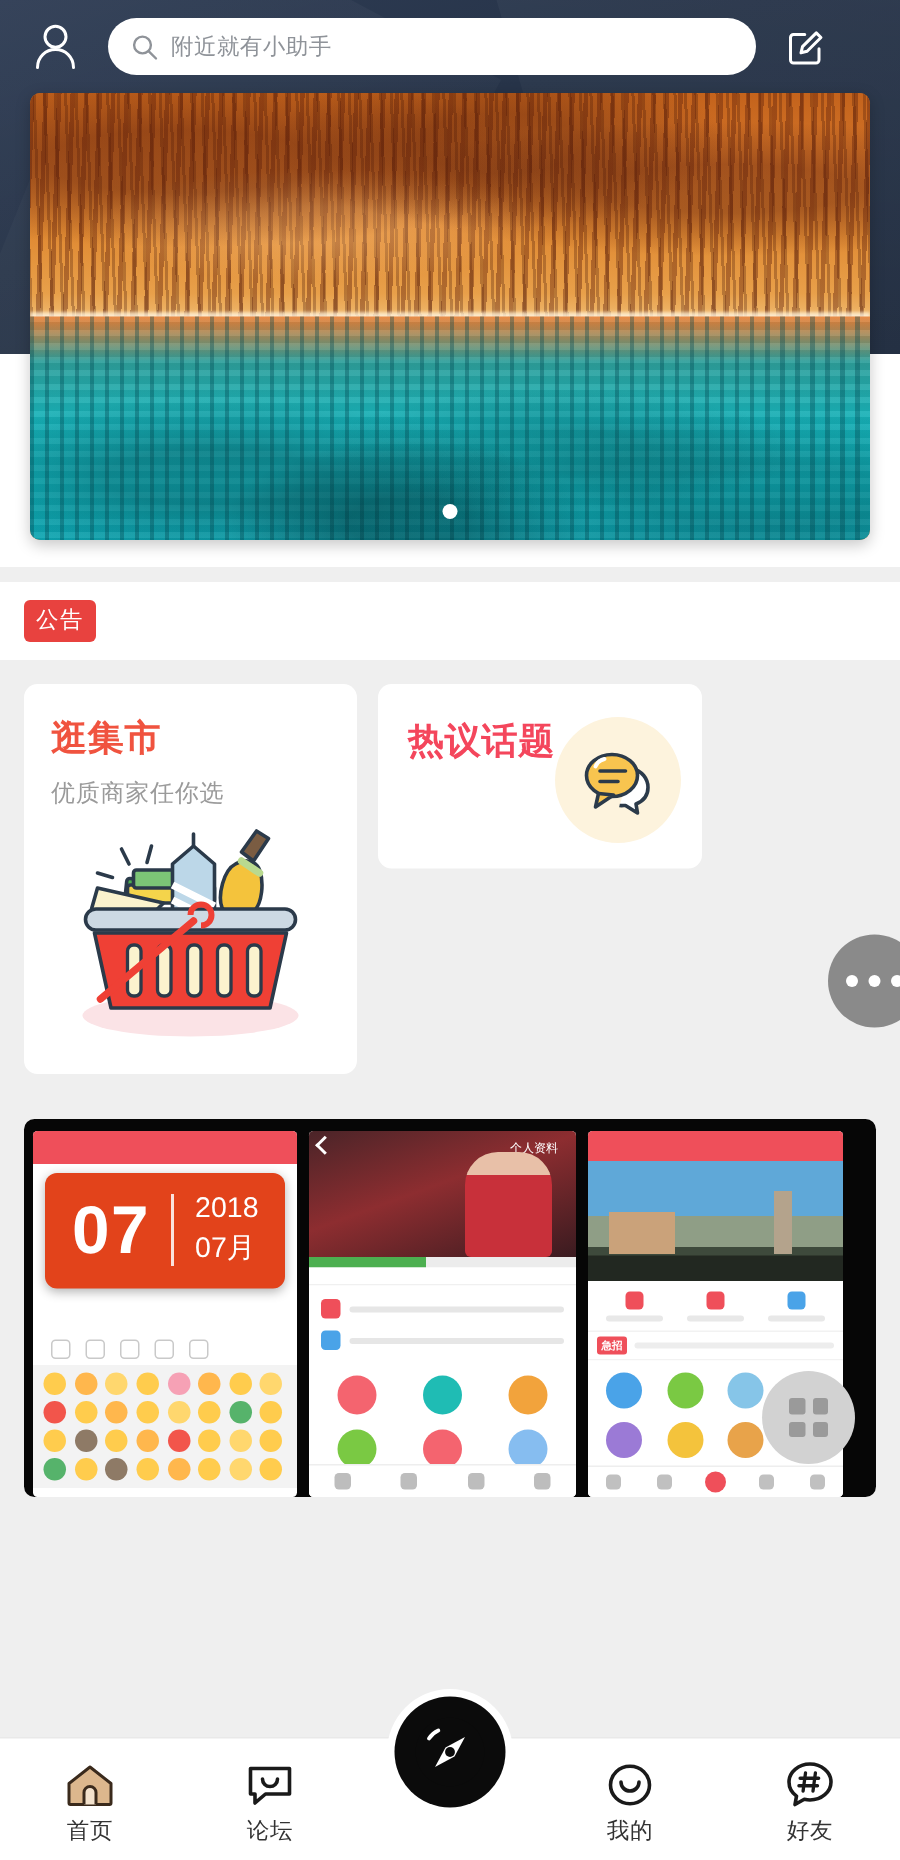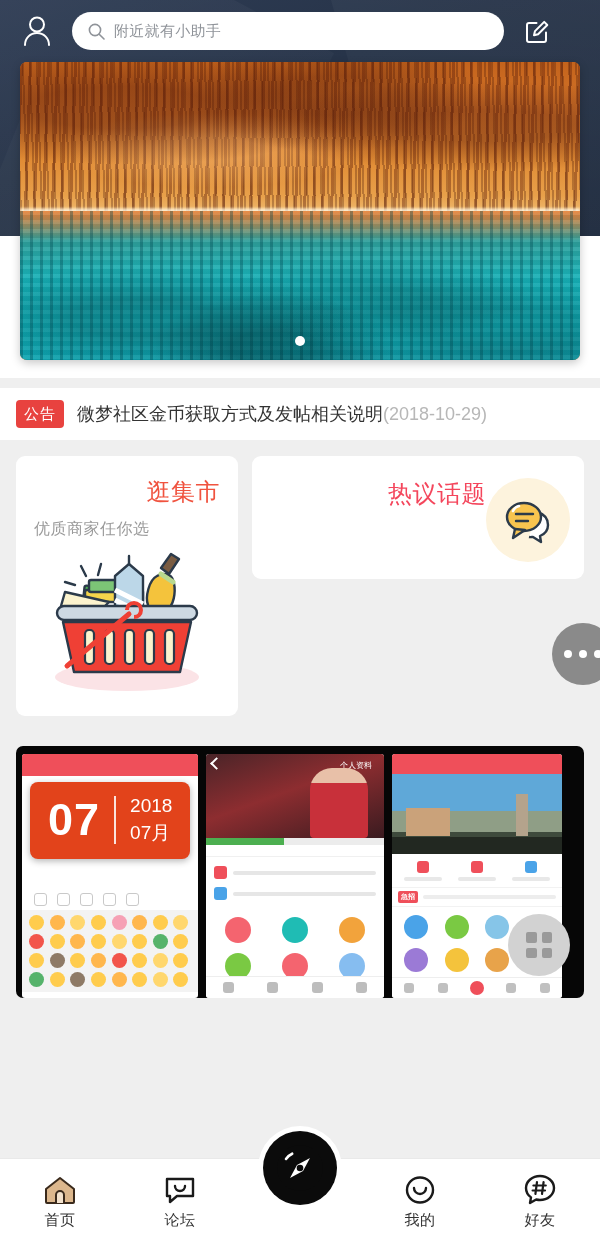--- a/index.html
+++ b/index.html
@@ -128,23 +128,23 @@
   }
   .ann-text { font-size: 18px; color: #333; white-space: nowrap; overflow: hidden; }
   .ann-date { color: #b7b7b7; }
 
   
   .cards {
     padding: 16px 16px 0; display: flex; gap: 14px; position: relative;
   }
   .card { background: #fff; border-radius: 9px; position: relative; overflow: hidden; }
   .card-left { width: 222px; height: 260px; padding: 20px 18px 0; flex: 0 0 222px; }
-  .card-right-col { flex: 1 1 auto; display: flex; flex-direction: column; gap: 14px; }
+  .card-right-col { flex: 1 1 auto; display: flex; flex-direction: row; gap: 14px; }
   .card-right { height: 123px; padding: 22px 0 0 20px; display: flex; align-items: flex-start; }
-  .card-title { font-size: 24px; font-weight: normal; letter-spacing: .5px; text-align: right; }
+  .card-title { font-size: 24px; font-weight: bold; letter-spacing: .5px; }
   .card-sub { font-size: 16px; color: #9a9a9a; margin-top: 11px; letter-spacing: .5px; }
   .t-red { color: #f0533f; }
   .t-pink { color: #f4465c; }
   .t-blue { color: #62bcf0; }
   .card-txt { flex: 1 1 auto; }
   .card-ico { flex: 0 0 84px; width: 84px; height: 84px; border-radius: 50%; display: flex; align-items: center; justify-content: center; margin-right: 14px; }
   .ico-cream { background: #fdf3dd; }
   .ico-blue { background: #e8f2fb; }
   .basket-wrap { margin-top: 6px; display: flex; justify-content: center; }
 
@@ -357,21 +357,20 @@
         </svg>
       </div>
       <div class="qn-label">自助广告</div>
     </div>
   </div>
 
   <div class="ann-gap"></div>
 
   <div class="announce">
     <span class="ann-badge">公告</span>
-    <span class="ann-text"><span>微梦社区金币获取方式及发帖相关说明</span><span class="ann-date">(2018-10-29)</span></span>
   </div>
 
   <div class="cards">
 
     <div class="card card-left">
       <div class="card-title t-red">逛集市</div>
       <div class="card-sub">优质商家任你选</div>
       <div class="basket-wrap">
         <svg width="172" height="150" viewBox="0 0 172 150">
           <ellipse cx="86" cy="131" rx="72" ry="14" fill="#fbe3e6"></ellipse>

